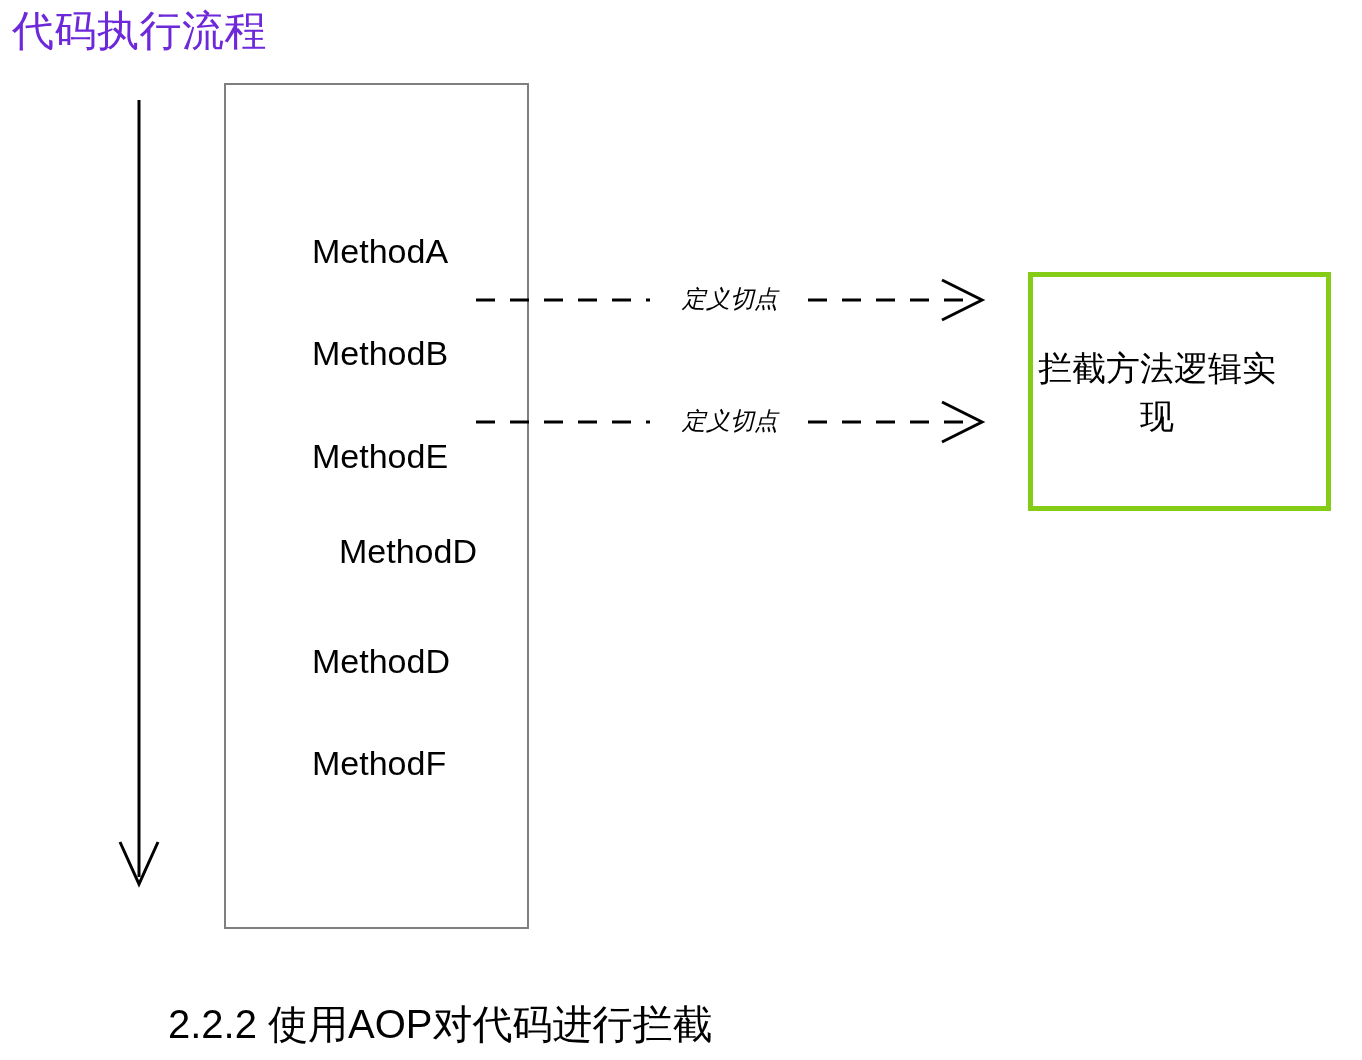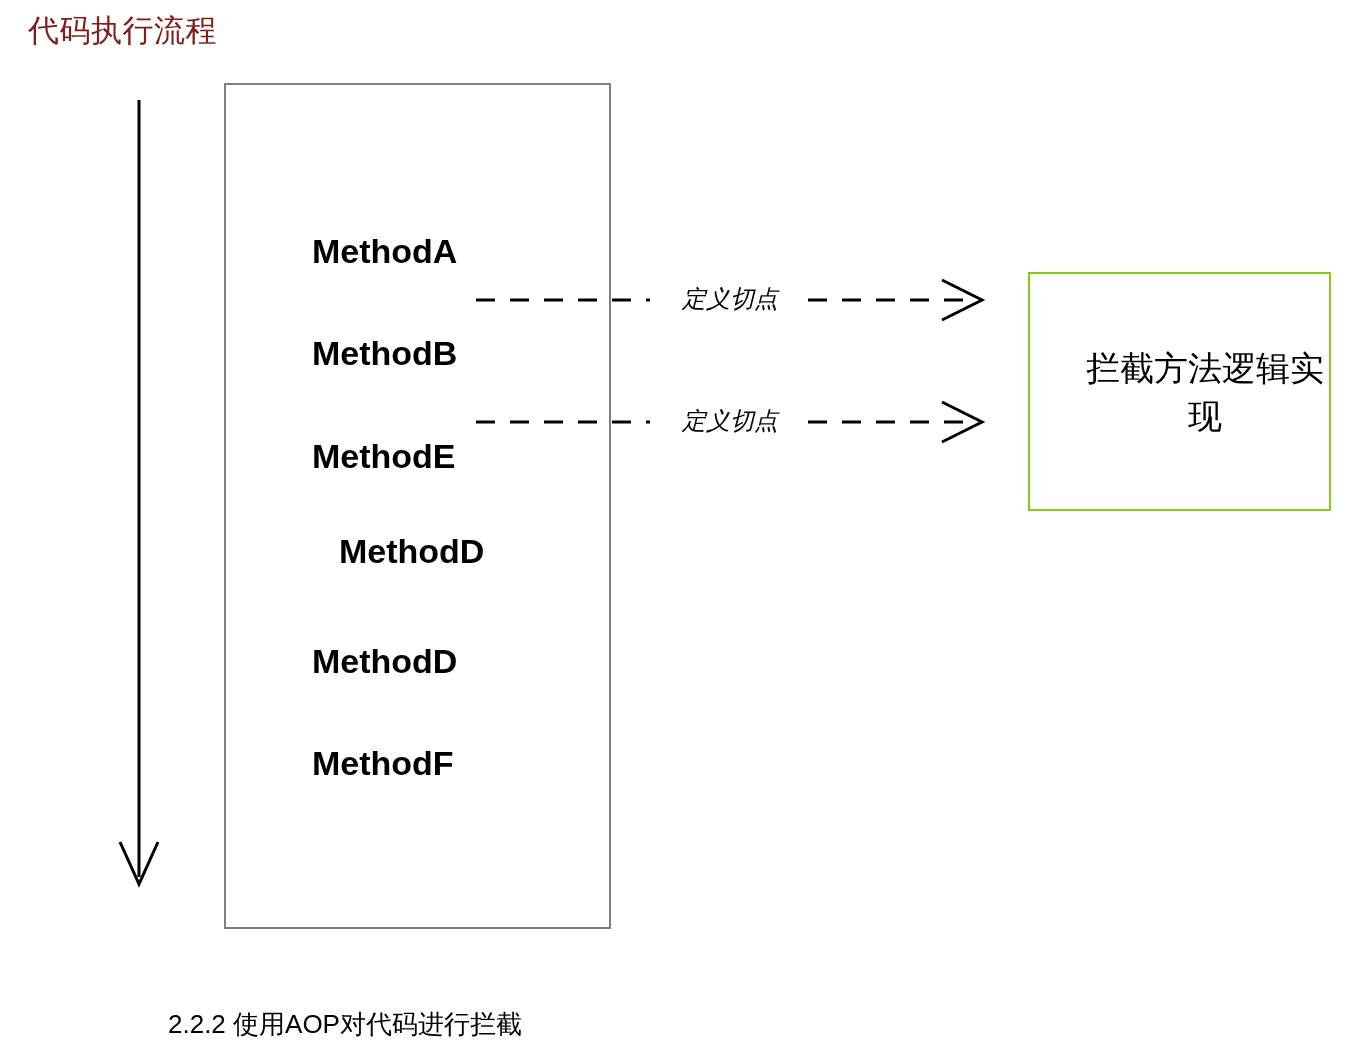--- a/index.html
+++ b/index.html
@@ -17,48 +17,46 @@
     height: 1060px;
     background: #ffffff;
     overflow: hidden;
   }
 
   
   #flow-title {
     position: absolute;
     left: 12px;
     top: 12px;
-    font-size: 31px;
+    font-size: 42px;
     line-height: 38px;
     letter-spacing: 0.5px;
     white-space: nowrap;
-    color: #7f1d1d;
-    margin-left: 16px;
+    color: #6d28d9;
   }
 
   
   #exec-arrow {
     position: absolute;
     left: 108px;
     top: 92px;
     width: 64px;
     height: 810px;
   }
 
   
   #method-box {
     position: absolute;
     left: 224px;
     top: 83px;
-    width: 387px;
+    width: 305px;
     height: 846px;
     border: 2px solid #7f7f7f;
     box-sizing: border-box;
     background: transparent;
-    font-weight: bold;
   }
   .method-label {
     position: absolute;
     left: 86px;
     font-size: 34px;
     line-height: 40px;
     white-space: nowrap;
     color: #000;
   }
 
@@ -88,40 +86,40 @@
     font-style: italic;
   }
 
   
   #aspect-box {
     position: absolute;
     left: 1028px;
     top: 272px;
     width: 303px;
     height: 239px;
-    border: 2px solid #84cc16;
+    border: 5px solid #84cc16;
     box-sizing: border-box;
     display: flex;
     align-items: center;
-    justify-content: flex-end;
+    justify-content: flex-start;
   }
   #aspect-box-text {
     font-size: 34px;
     line-height: 48px;
     text-align: center;
     width: 248px;
     color: #000;
   }
 
   
   #figure-caption {
     position: absolute;
     left: 168px;
     top: 1002px;
-    font-size: 26px;
+    font-size: 40px;
     line-height: 44px;
     white-space: nowrap;
     color: #000;
   }
 </style>
 </head>
 <body>
 
 <div id="canvas">
 

